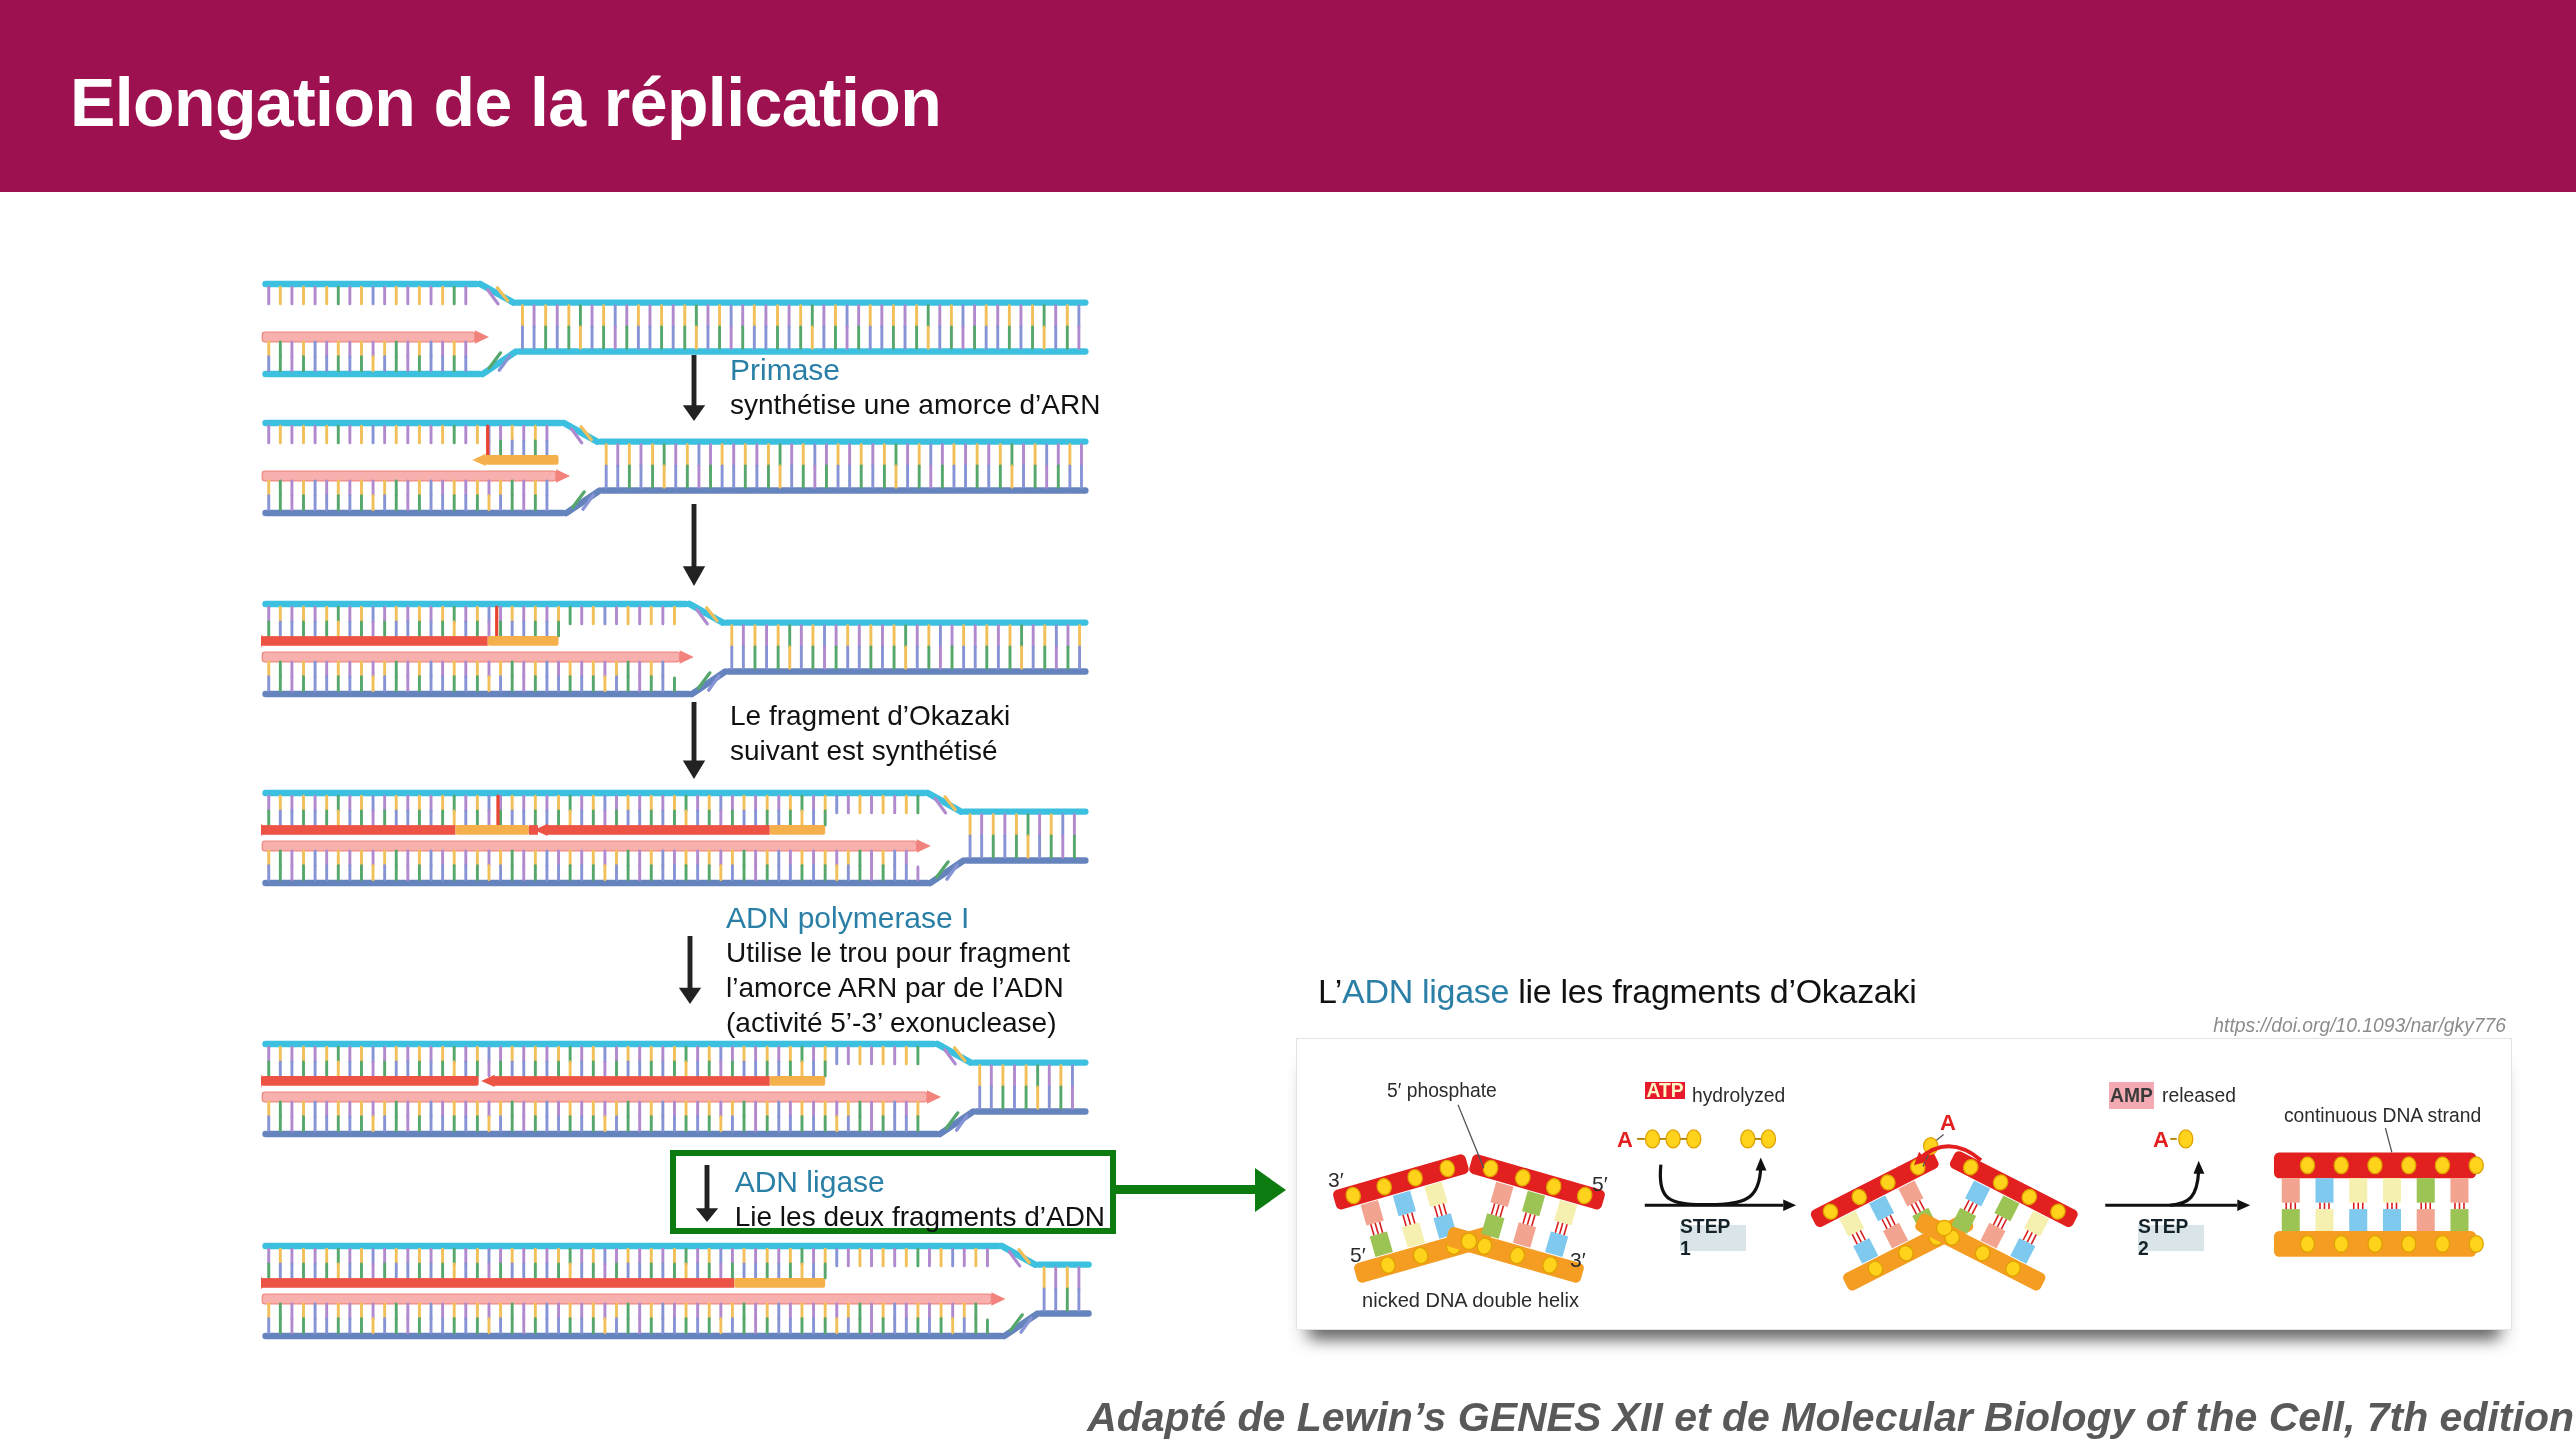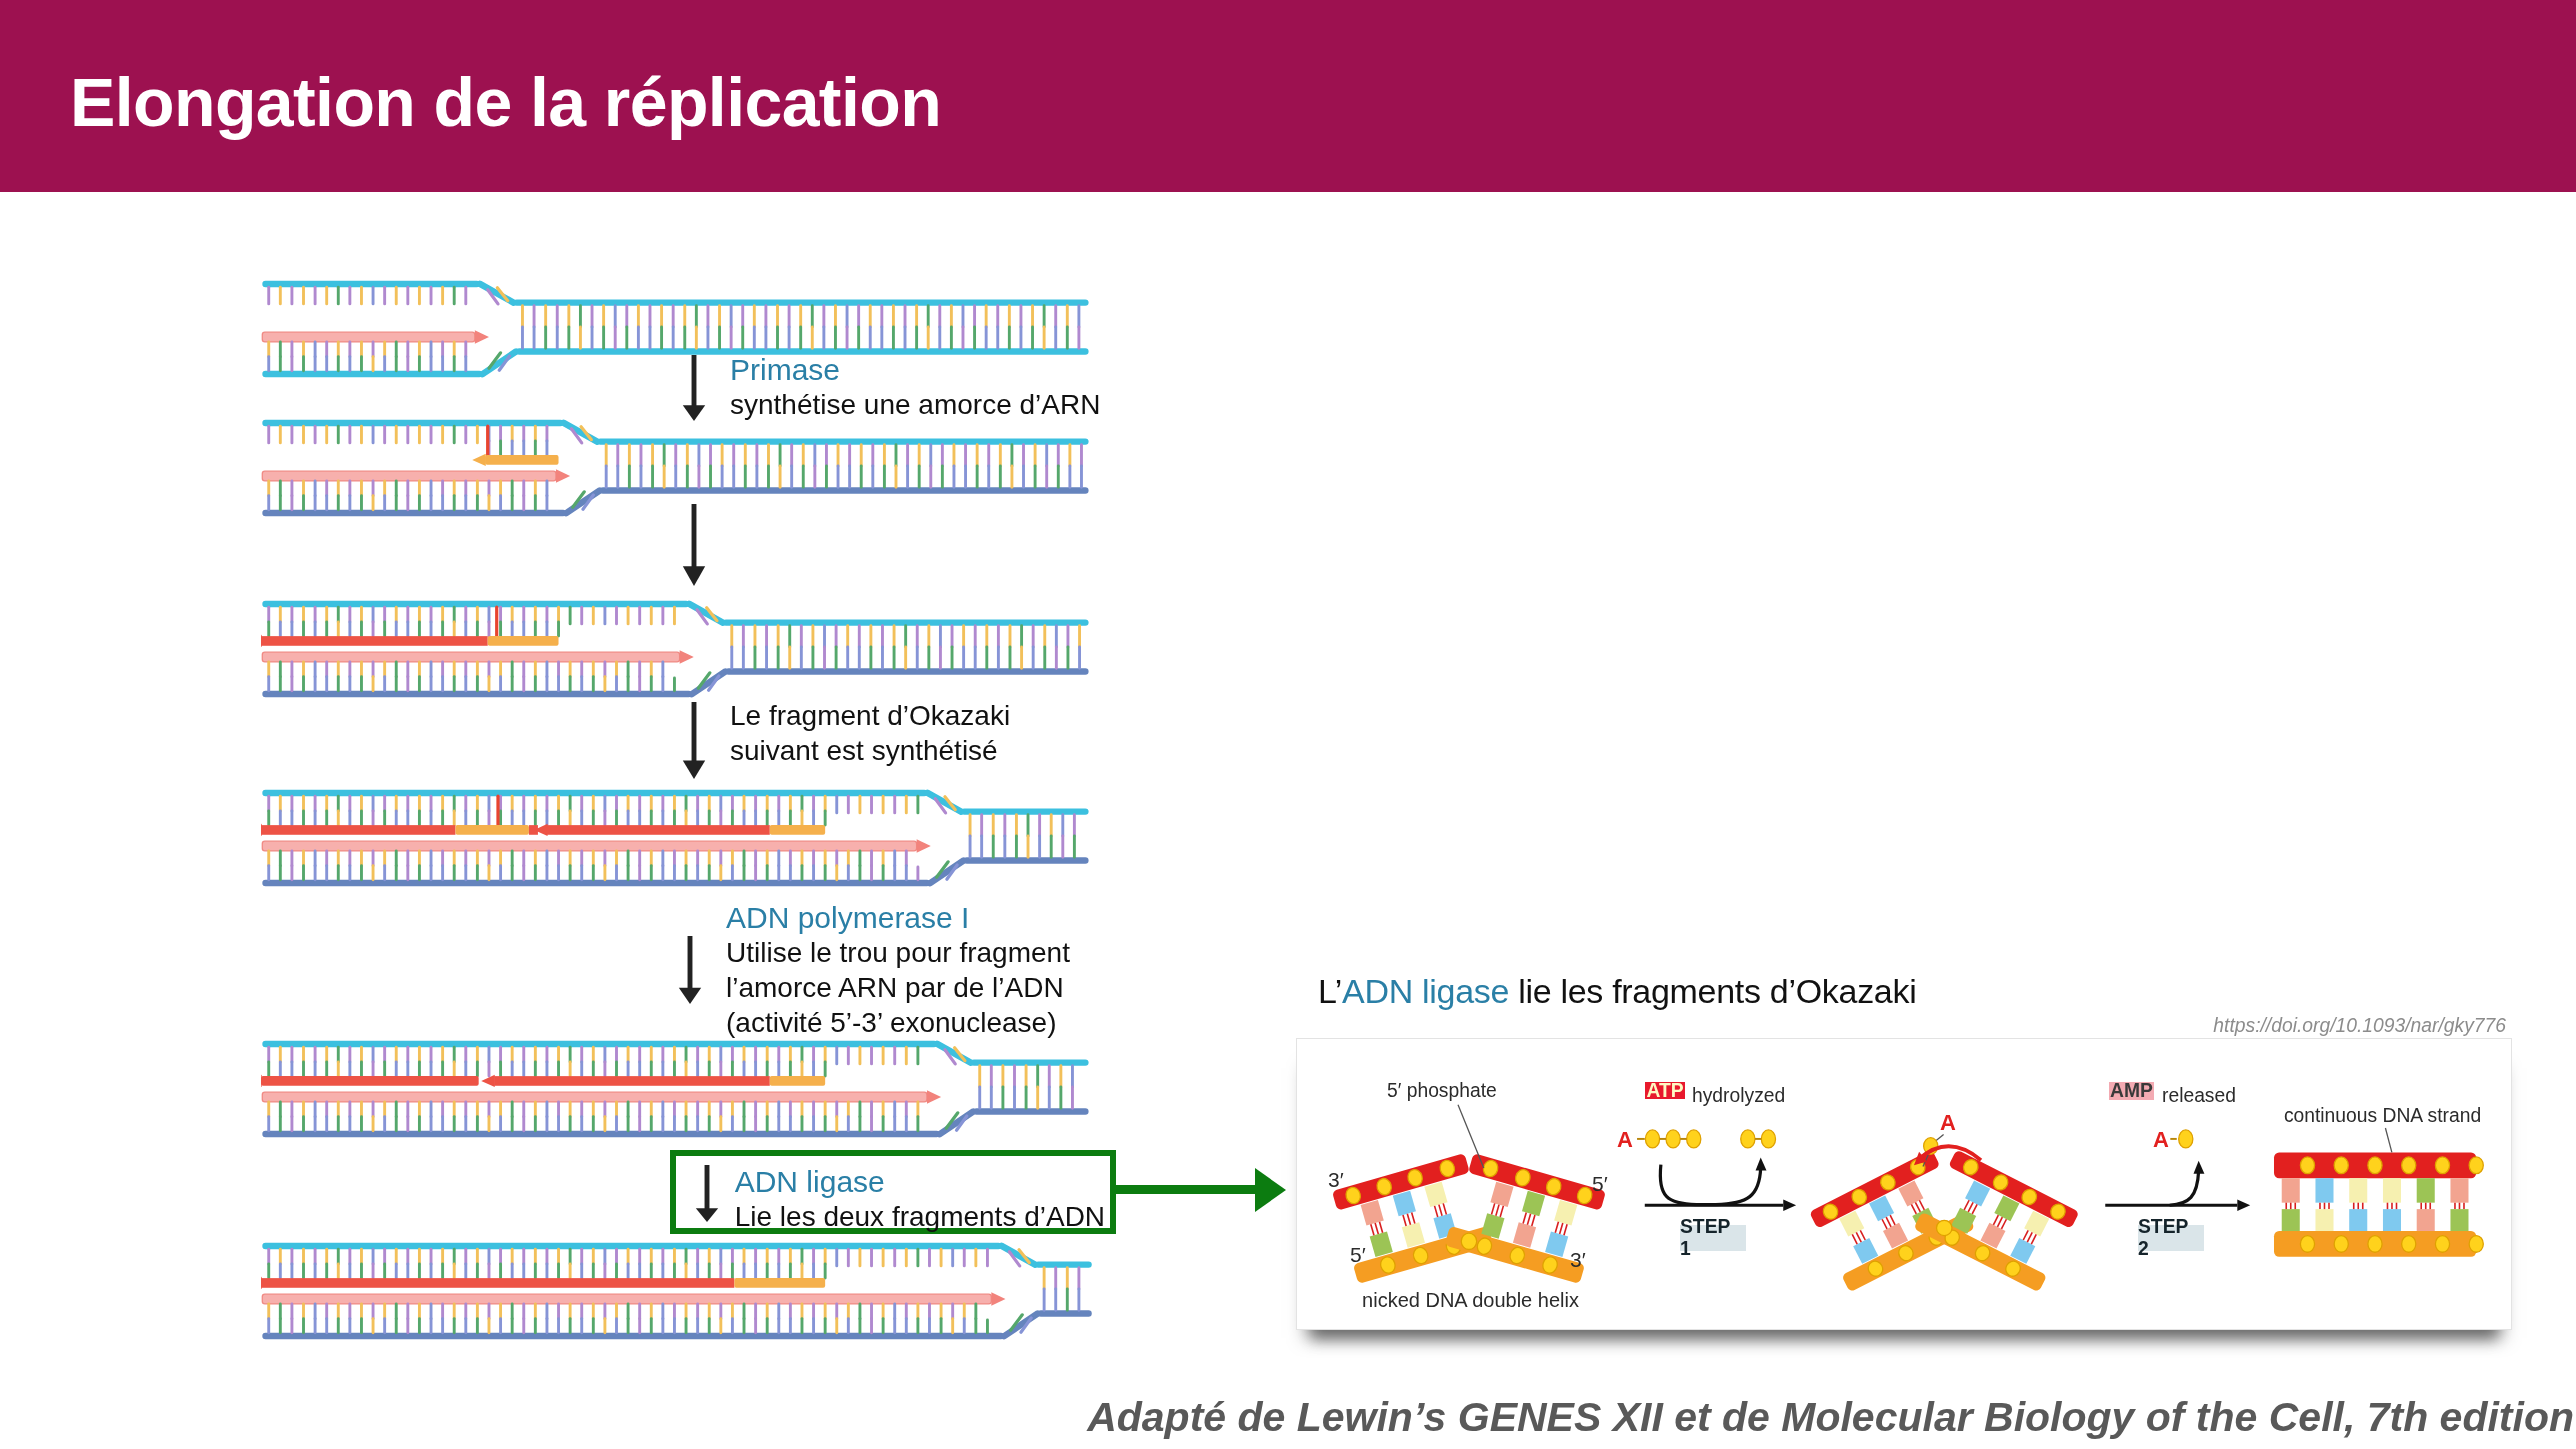--- a/index.html
+++ b/index.html
@@ -1690,21 +1690,21 @@
   <div class="lbl" style="left:273px;top:209px;font-size:21px">3′</div>
   <div class="lbl" style="left:61px;top:250px;width:225px;text-align:center;font-size:20px">nicked DNA double helix</div>
 
   <div class="badge" style="left:348px;top:43px;width:40px;height:17px;background:#E8192C;color:#fef9c3">ATP</div>
   <div class="lbl" style="left:395px;top:46px">hydrolyzed</div>
   <div class="aletter" style="left:320px;top:88px">A</div>
   <div class="stepbox" style="left:383px;top:186px;width:66px;height:26px">STEP 1</div>
 
   <div class="aletter" style="left:643px;top:71px">A</div>
 
-  <div class="badge" style="left:812px;top:43px;width:45px;height:18px;background:#F3AAB2;color:#3a3a3a">AMP</div>
+  <div class="badge" style="left:812px;top:43px;width:45px;height:27px;background:#F3AAB2;color:#3a3a3a">AMP</div>
   <div class="lbl" style="left:865px;top:46px">released</div>
   <div class="aletter" style="left:856px;top:88px">A</div>
   <div class="stepbox" style="left:841px;top:186px;width:66px;height:26px">STEP 2</div>
 
   <div class="lbl" style="left:979px;top:66px;width:213px;text-align:center">continuous DNA strand</div>
 </div>
 
 <div class="attribution">Adapté de Lewin’s GENES XII et de Molecular Biology of the Cell, 7th edition</div>
 
 

